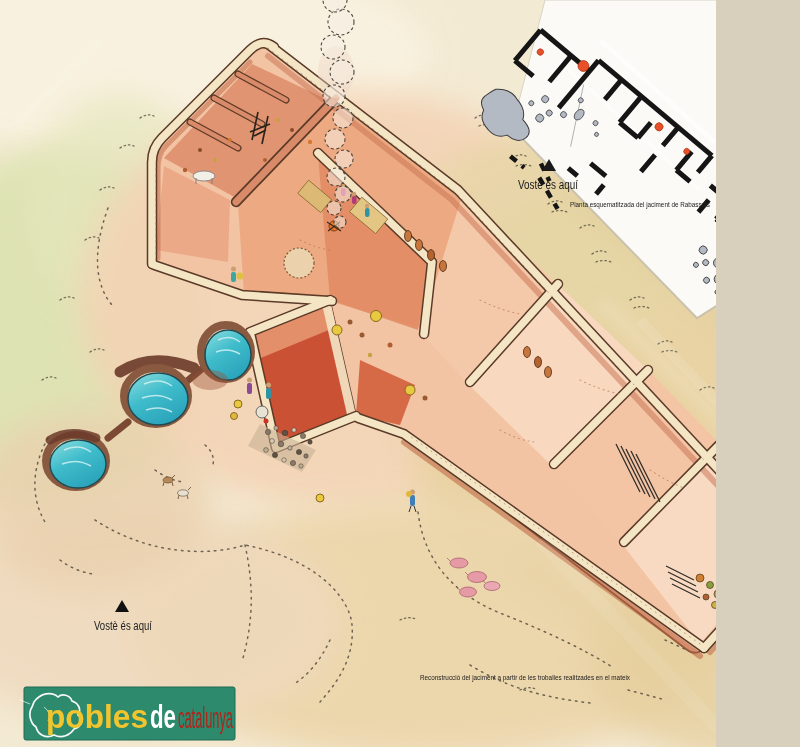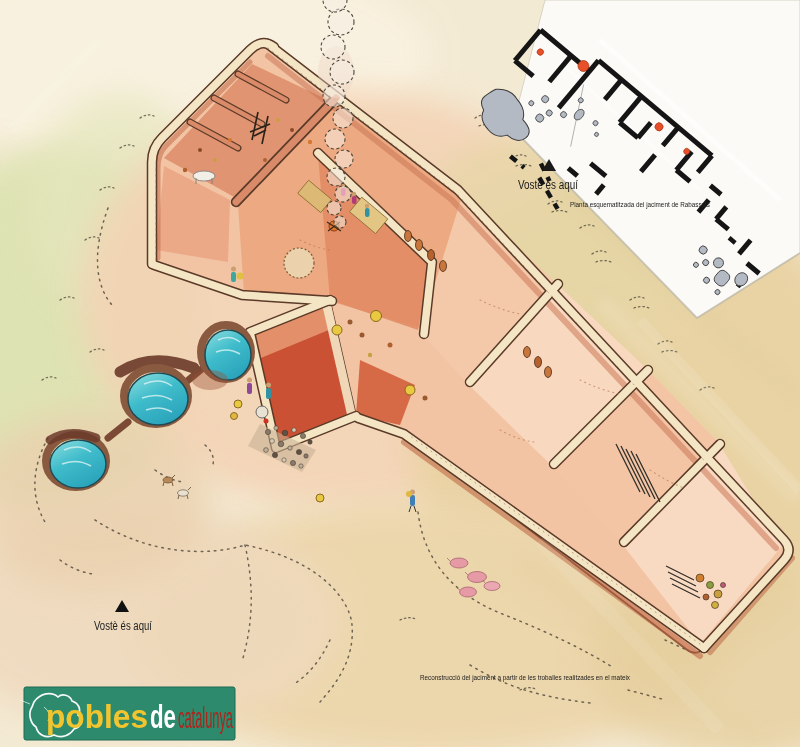--- a/index.html
+++ b/index.html
@@ -1,16 +1,16 @@
 <!DOCTYPE html>
 <html><head>
 <meta charset="utf-8">
 <style>
   html,body{margin:0;padding:0;background:#d8d0bc;}
-  #stage{position:relative;width:800px;height:747px;overflow:hidden;
+  #stage{position:relative;width:716px;height:747px;overflow:hidden;
          font-family:"Liberation Sans",sans-serif;}
   svg text{font-family:"Liberation Sans","DejaVu Sans",sans-serif;}
 </style>
 </head>
 <body>
 
 <div id="stage">
 <svg width="800" height="747" viewBox="0 0 800 747">
   <defs>
     <filter id="soft" x="-60%" y="-60%" width="220%" height="220%">

